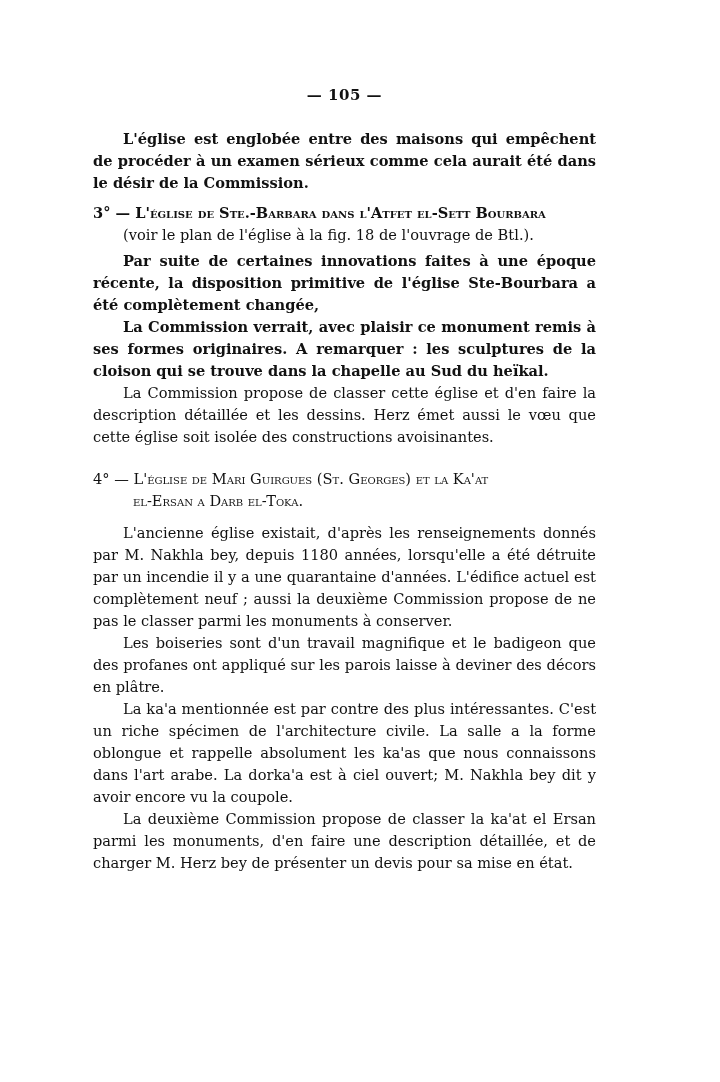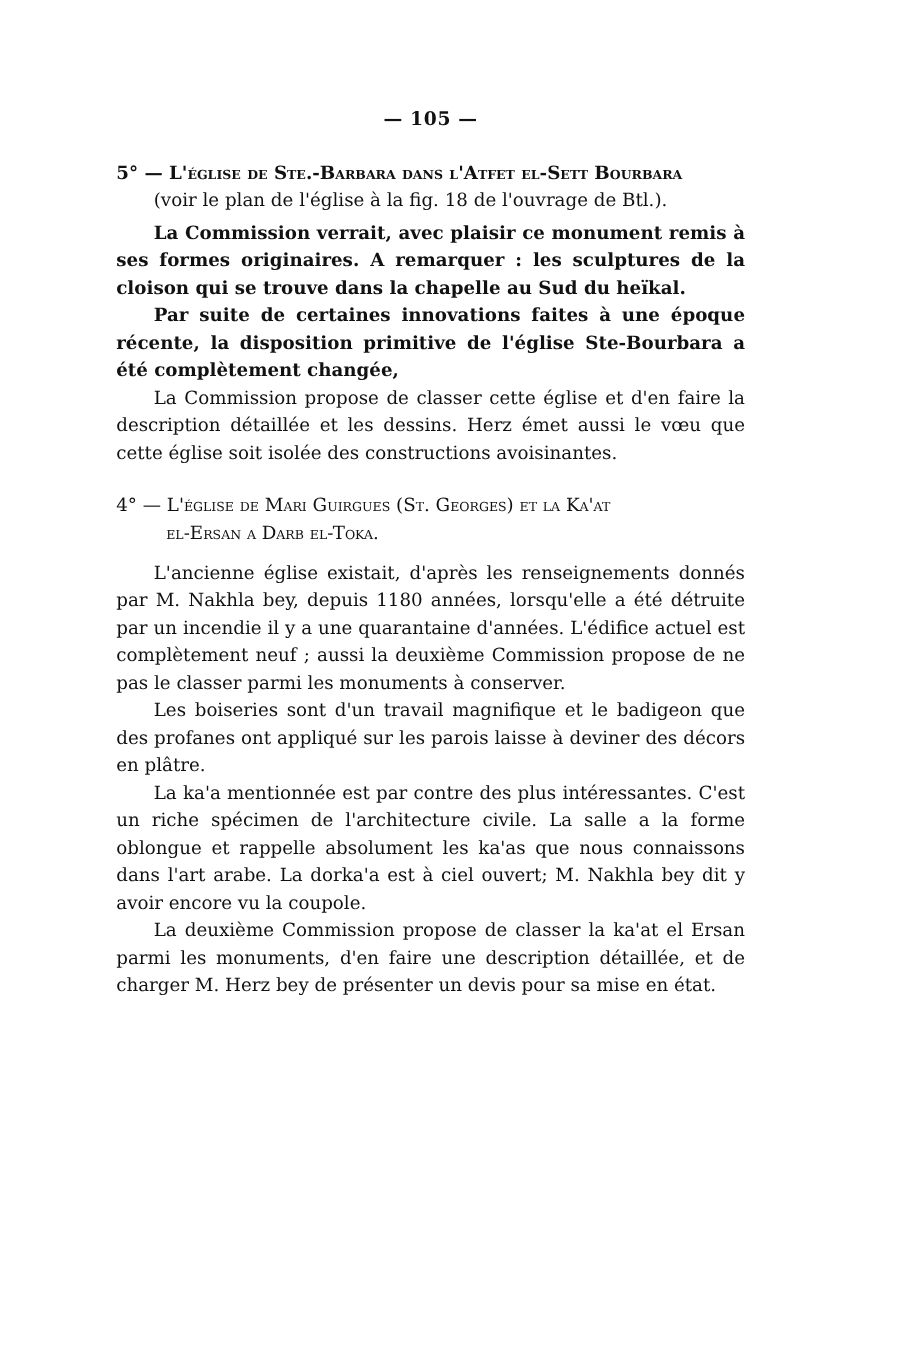--- a/index.html
+++ b/index.html
@@ -19,28 +19,29 @@
   .h4 .l2 { text-align: right; padding-left: 40px; }
   .gap { height: 10px; }
   .gap-s { height: 4px; }
 </style>
 </head>
 <body>
 
 <div class="page">
   <div class="folio">— 105 —</div>
 
+  <p class="ind b">L'église est englobée entre des maisons qui empêchent de procéder à un examen sérieux comme cela aurait été dans le désir de la Commission.</p>
 
   <div class="heading h3">
-    <p class="b sc">5° — L'église de Ste.-Barbara dans l'Atfet el-Sett Bourbara</p>
+    <p class="b sc">3° — L'église de Ste.-Barbara dans l'Atfet el-Sett Bourbara</p>
     <p class="sub">(voir le plan de l'église à la fig. 18 de l'ouvrage de Btl.).</p>
   </div>
   <div class="gap-s"></div>
+  <p class="ind b">Par suite de certaines innovations faites à une époque récente, la disposition primitive de l'église Ste-Bourbara a été complètement changée,</p>
   <p class="ind b">La Commission verrait, avec plaisir ce monument remis à ses formes originaires. A remarquer : les sculptures de la cloison qui se trouve dans la chapelle au Sud du heïkal.</p>
-  <p class="ind b">Par suite de certaines innovations faites à une époque récente, la disposition primitive de l'église Ste-Bourbara a été complètement changée,</p>
   <p class="ind">La Commission propose de classer cette église et d'en faire la description détaillée et les dessins. Herz émet aussi le vœu que cette église soit isolée des constructions avoisinantes.</p>
 
   <div class="heading h4">
     <p class="sc l1">4° — L'église de Mari Guirgues (St. Georges) et la Ka'at</p>
     <p class="sc l2">el-Ersan a Darb el-Toka.</p>
   </div>
   <div class="gap"></div>
   <p class="ind">L'ancienne église existait, d'après les renseignements donnés par M. Nakhla bey, depuis 1180 années, lorsqu'elle a été détruite par un incendie il y a une quarantaine d'années. L'édifice actuel est complètement neuf ; aussi la deuxième Commission propose de ne pas le classer parmi les monuments à conserver.</p>
   <p class="ind">Les boiseries sont d'un travail magnifique et le badigeon que des profanes ont appliqué sur les parois laisse à deviner des décors en plâtre.</p>
   <p class="ind">La ka'a mentionnée est par contre des plus intéressantes. C'est un riche spécimen de l'architecture civile. La salle a la forme oblongue et rappelle absolument les ka'as que nous connaissons dans l'art arabe. La dorka'a est à ciel ouvert; M. Nakhla bey dit y avoir encore vu la coupole.</p>

